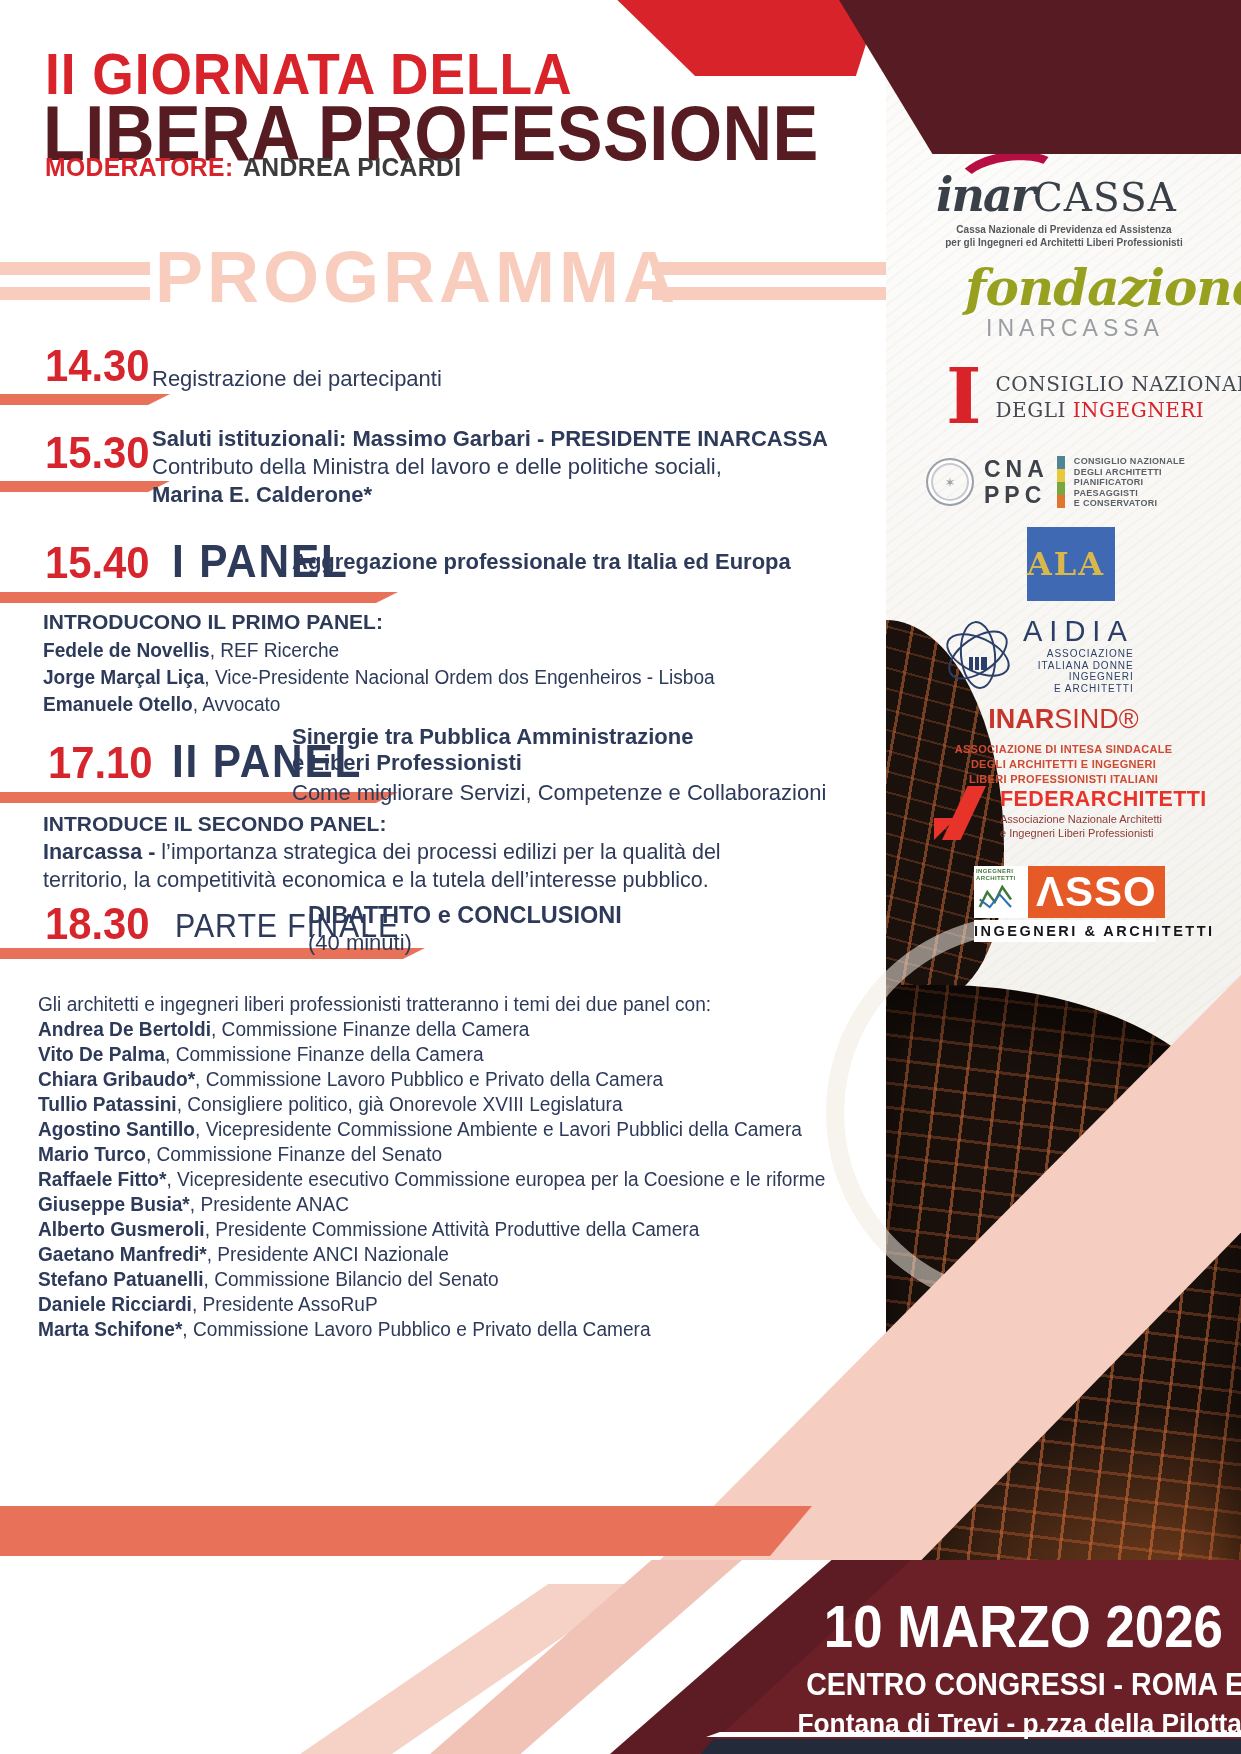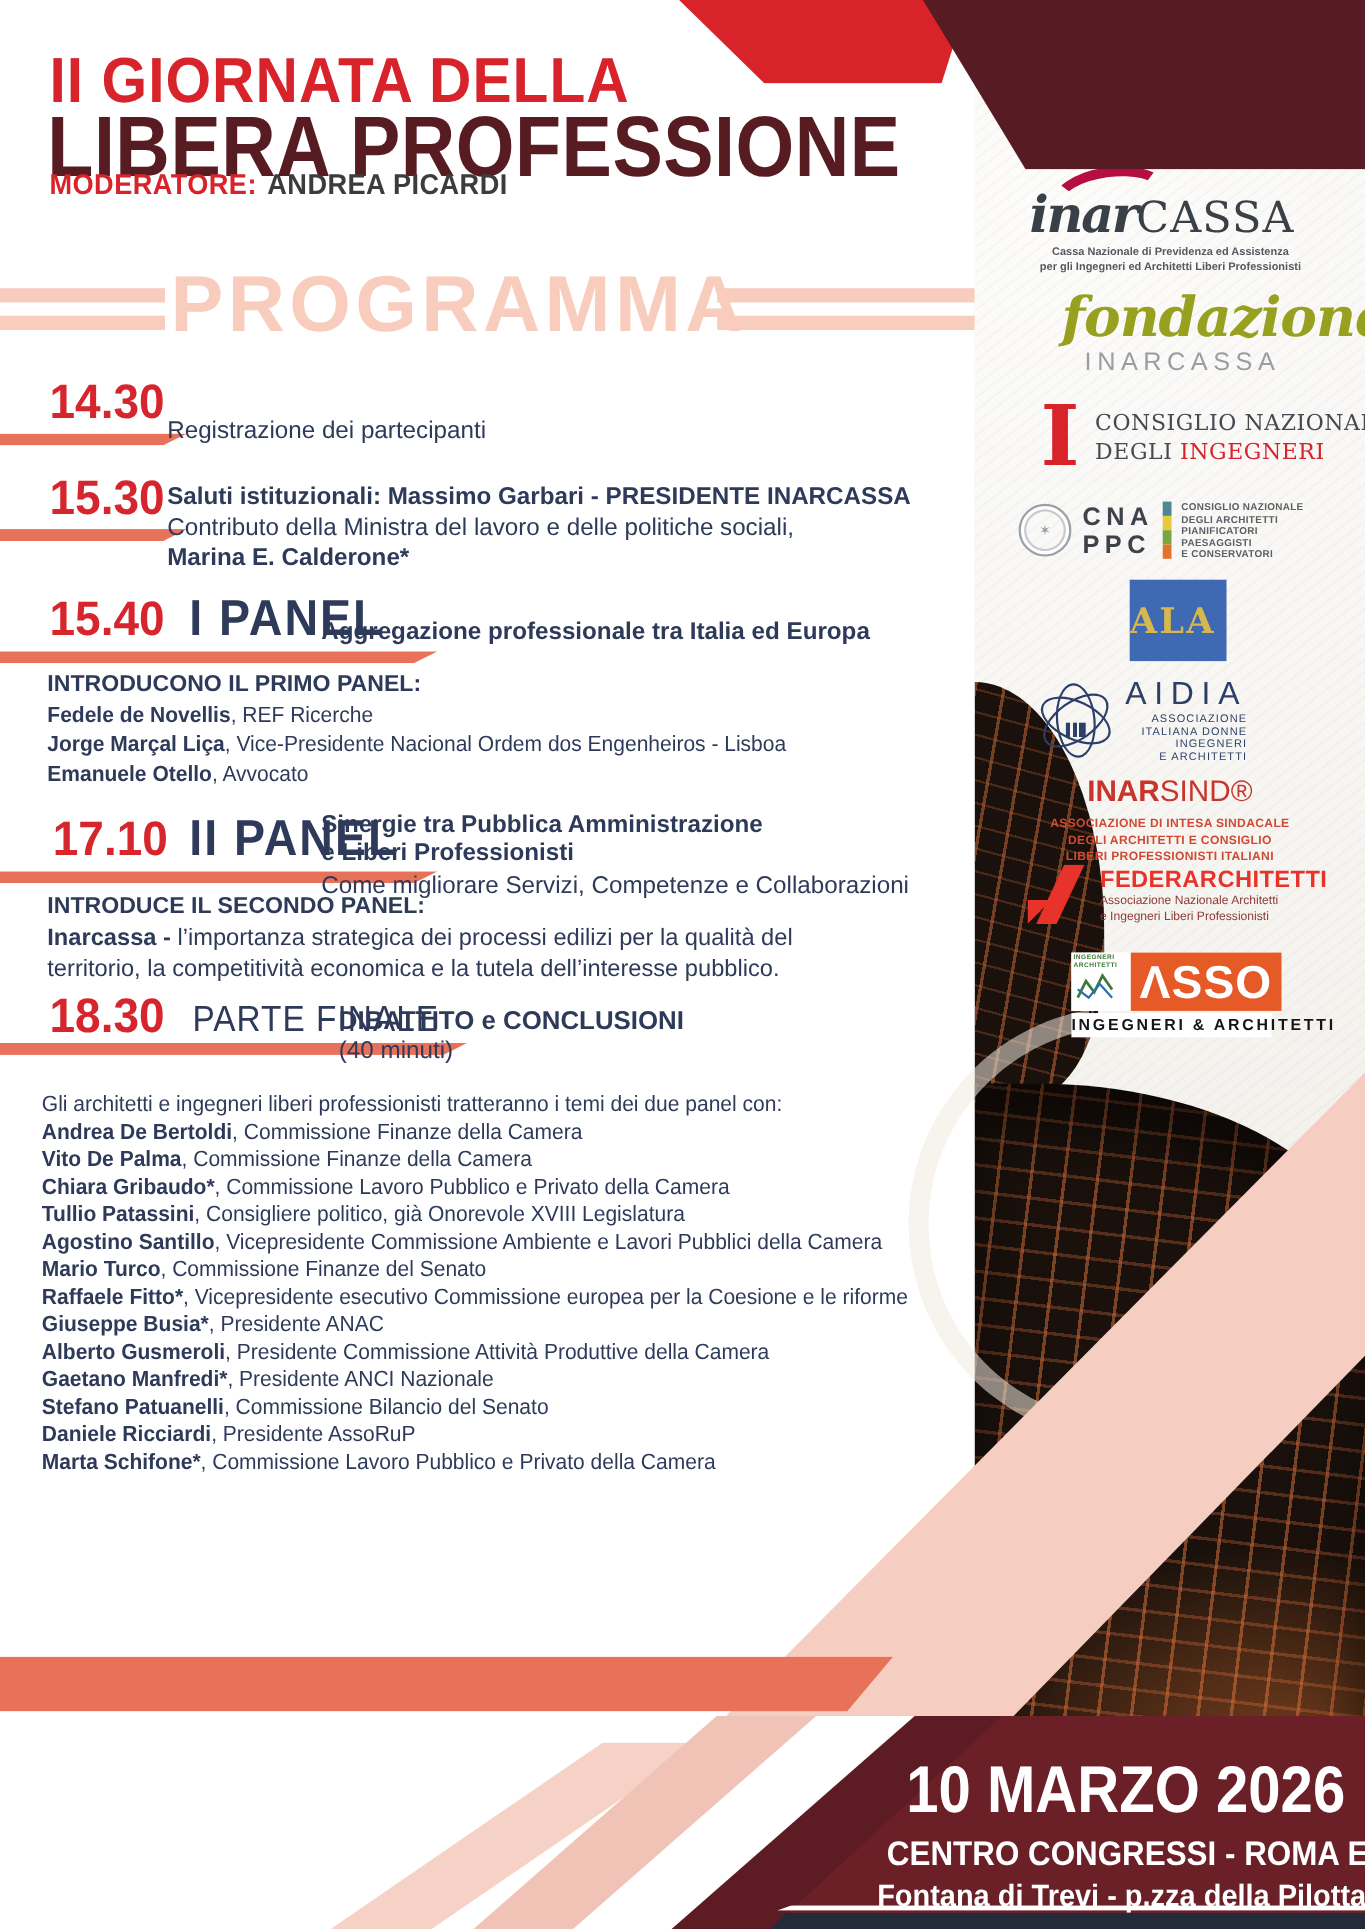--- a/index.html
+++ b/index.html
@@ -33,21 +33,21 @@
   .pl2a{left:652px;top:262px;width:234px;}
   .pl2b{left:652px;top:287px;width:234px;}
 
   
   .time{font-size:44px;font-weight:800;color:#d6252c;white-space:nowrap;
         transform:scaleX(.95);transform-origin:left top;z-index:6;}
   .tbar{height:11px;background:#e8715a;clip-path:polygon(0 0,100% 0,calc(100% - 22px) 100%,0 100%);z-index:6;}
   .plabel{font-size:46px;font-weight:600;color:#2e3a59;letter-spacing:2px;white-space:nowrap;
         transform:scaleX(.92);transform-origin:left top;z-index:6;}
   .plabel.light{font-size:33px;font-weight:400;letter-spacing:1px;}
-  .sched-text{color:#2e3a59;font-size:22px;line-height:28px;white-space:nowrap;z-index:6;margin-top:12px;}
+  .sched-text{color:#2e3a59;font-size:22px;line-height:28px;white-space:nowrap;z-index:6;}
   .sched-text .b{font-weight:700;}
   .sec-head{font-size:21px;font-weight:700;color:#2e3a59;white-space:nowrap;z-index:6;}
   .people{color:#2e3a59;font-size:20px;line-height:27px;white-space:nowrap;
         transform:scaleX(.955);transform-origin:left top;z-index:6;}
   .people b{font-weight:700;}
   .para{color:#2e3a59;font-size:21.5px;line-height:28px;width:745px;z-index:6;}
   .para b{font-weight:700;}
   .participants{color:#2e3a59;font-size:20px;line-height:25px;white-space:nowrap;
         transform:scaleX(.955);transform-origin:left top;z-index:6;}
   .participants b{font-weight:700;}
@@ -241,21 +241,21 @@
         </div>
       </div>
     </div>
 
     <div class="lg lg-inarsind">
       <div class="ins-name">
         <b>INAR</b><span>SIND®</span>
       </div>
       <div class="ins-desc">
         <div>ASSOCIAZIONE DI INTESA SINDACALE</div>
-        <div>DEGLI ARCHITETTI E CONSIGLIO</div>
+        <div>DEGLI ARCHITETTI E INGEGNERI</div>
         <div>LIBERI PROFESSIONISTI ITALIANI</div>
       </div>
     </div>
 
     <div class="lg lg-feder">
       <div class="fed-icon"></div>
       <div class="fed-tx">
         <div class="fed-name">FEDERARCHITETTI</div>
         <div class="fed-desc">
           <div>Associazione Nazionale Architetti</div>

